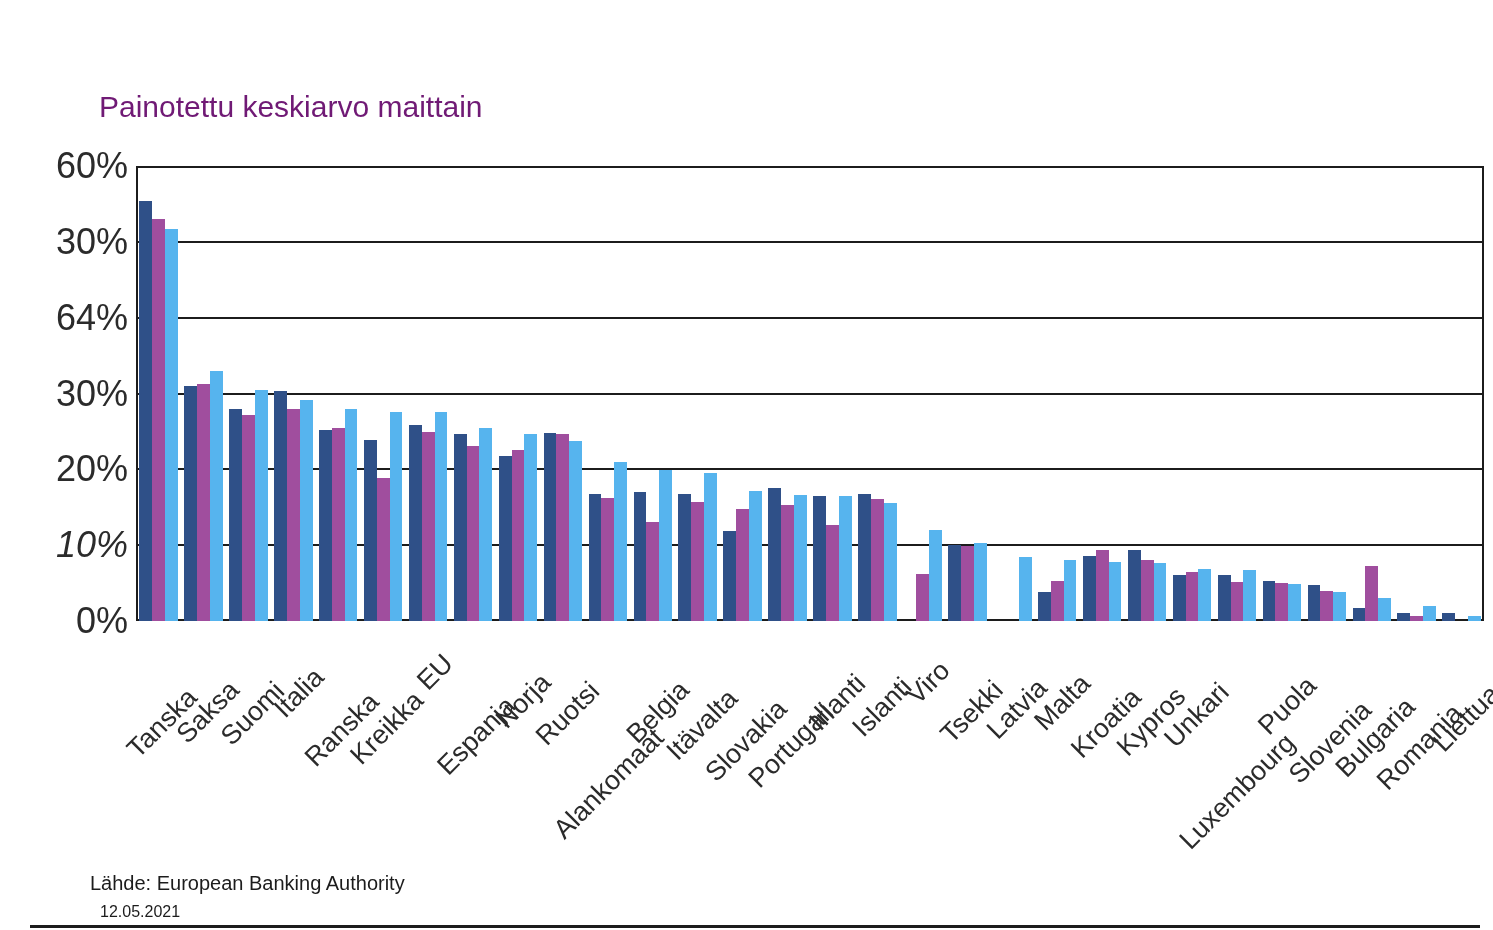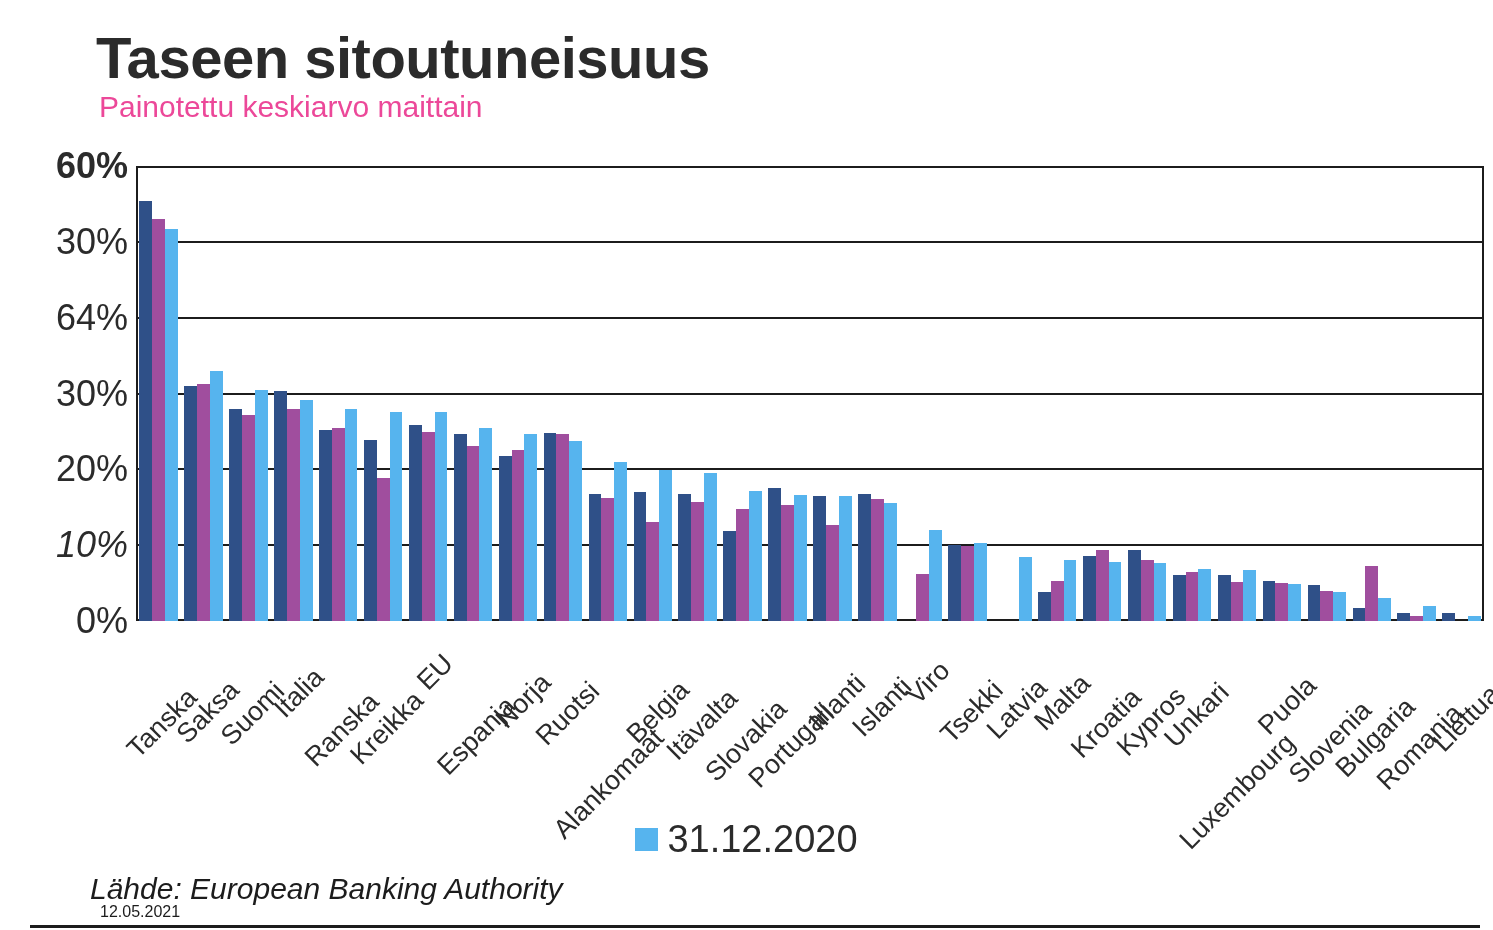--- a/index.html
+++ b/index.html
@@ -24,21 +24,21 @@
     font-weight: bold;
     color: #2b2b2b;
     letter-spacing: -0.5px;
     white-space: nowrap;
   }
   #chart-subtitle {
     position: absolute;
     left: 99px; top: 90px;
     font-size: 30px;
     font-weight: normal;
-    color: #ec4899;
+    color: #701a75;
     white-space: nowrap;
   }
 
   
   #plot-wrap {
     position: absolute;
     left: 136px; top: 166px;
     width: 1348px; height: 455px;
   }
   #plot-frame {
@@ -142,49 +142,47 @@
   .legend-label {
     font-size: 38px;
     color: #2b2b2b;
     white-space: nowrap;
   }
 
   
   #source {
     position: absolute;
     left: 90px; top: 872px;
-    font-size: 30px;
+    font-size: 20px;
     color: #1c1c1c;
     white-space: nowrap;
-    font-style: italic;
   }
   #source-date {
     position: absolute;
     left: 100px; top: 903px;
     font-size: 16px;
     color: #1c1c1c;
     white-space: nowrap;
   }
   #bottom-rule {
     position: absolute;
     left: 30px; top: 925px;
     width: 1450px; height: 3px;
     background: #1c1c1c;
   }
 </style>
 </head>
 <body>
 
 <div id="page">
 
-  <div id="chart-title">Taseen sitoutuneisuus</div>
   <div id="chart-subtitle">Painotettu keskiarvo maittain</div>
 
   <div id="y-axis">
-      <div class="ytick" style="top: 0px; font-weight: bold;">60%</div>
+      <div class="ytick" style="top: 0px;">60%</div>
       <div class="ytick" style="top: 75.8333px;">30%</div>
       <div class="ytick" style="top: 151.667px;">64%</div>
       <div class="ytick" style="top: 227.5px;">30%</div>
       <div class="ytick" style="top: 303.333px; text-align: right;">20%</div>
       <div class="ytick" style="top: 379.167px; font-style: italic;">10%</div>
       <div class="ytick" style="top: 455px;">0%</div>
     </div>
 
   <div id="plot-wrap">
     <div id="plot-frame"></div>
@@ -436,22 +434,18 @@
       </div>
       <div class="xcell" style="left: 1280.6px;">
         <div class="xlabel">Romania</div>
       </div>
       <div class="xcell" style="left: 1325.53px;">
         <div class="xlabel">Liettua</div>
       </div>
     </div>
 
   <div id="legend">
-      <div class="legend-item">
-        <span class="legend-swatch" style="background: rgb(86, 180, 238);"></span>
-        <span class="legend-label">31.12.2020</span>
-      </div>
     </div>
 
   <div id="source">Lähde: European Banking Authority</div>
   <div id="source-date">12.05.2021</div>
   <div id="bottom-rule"></div>
 </div>
 
 </body></html>

